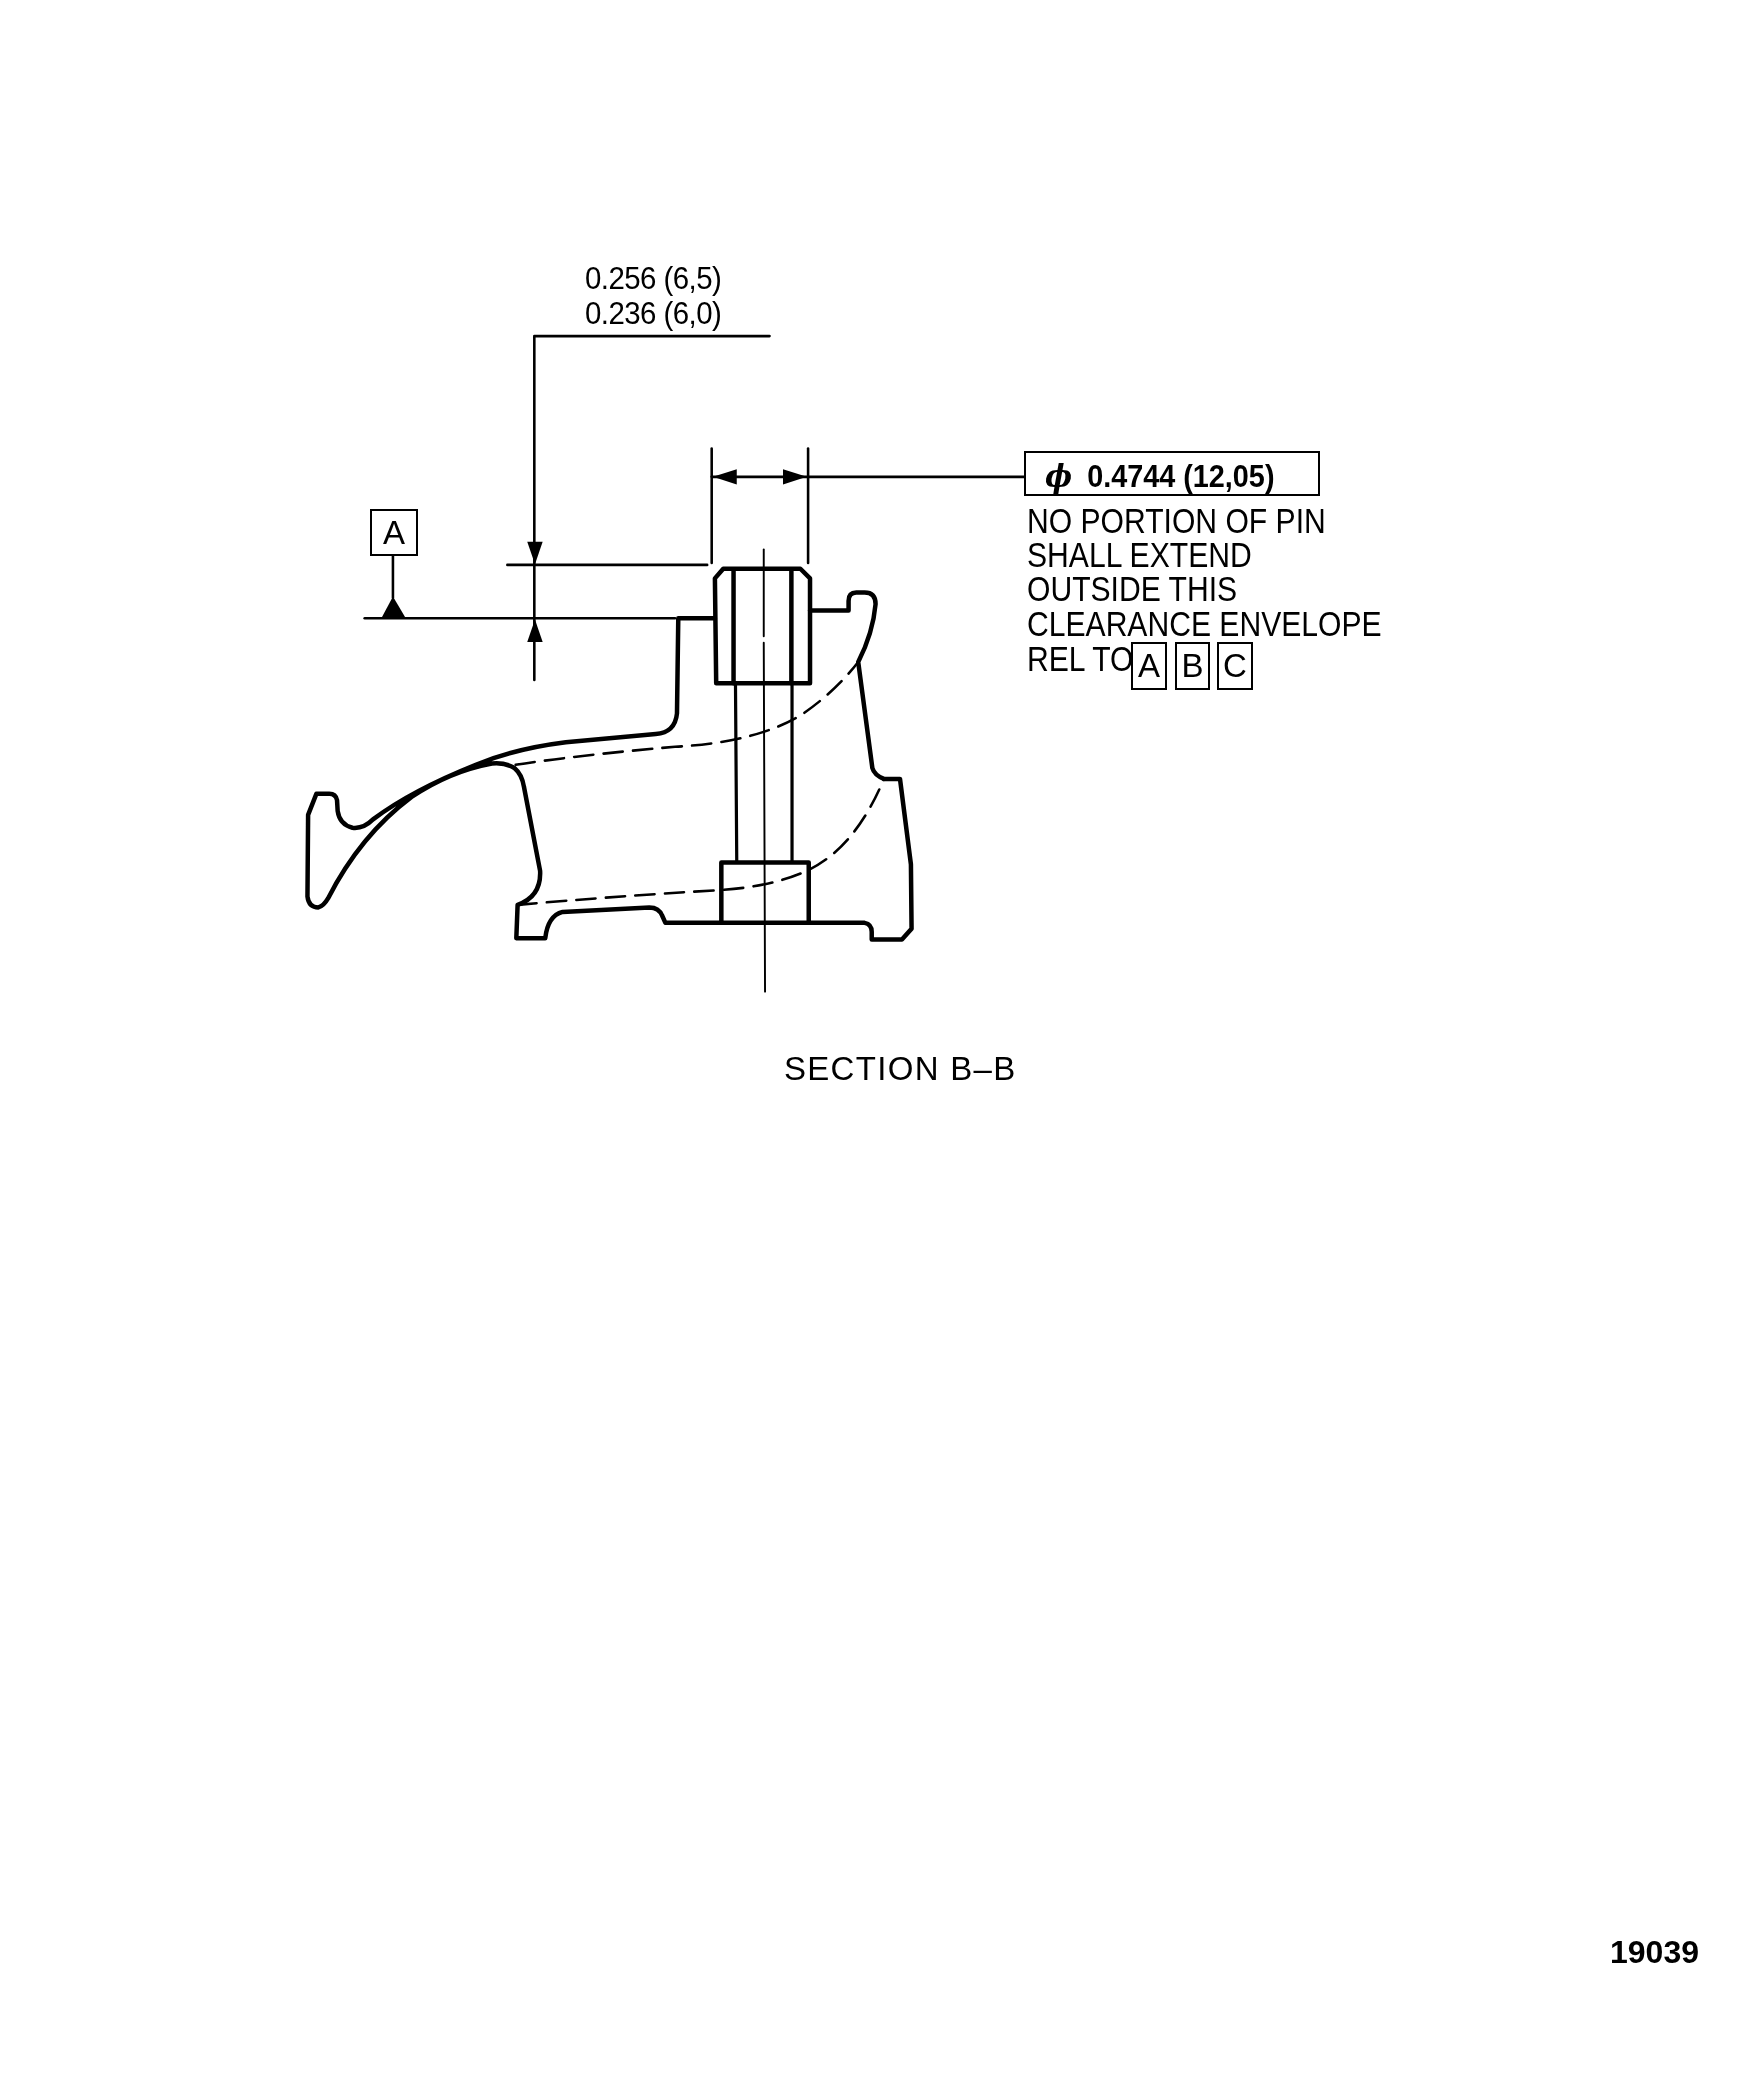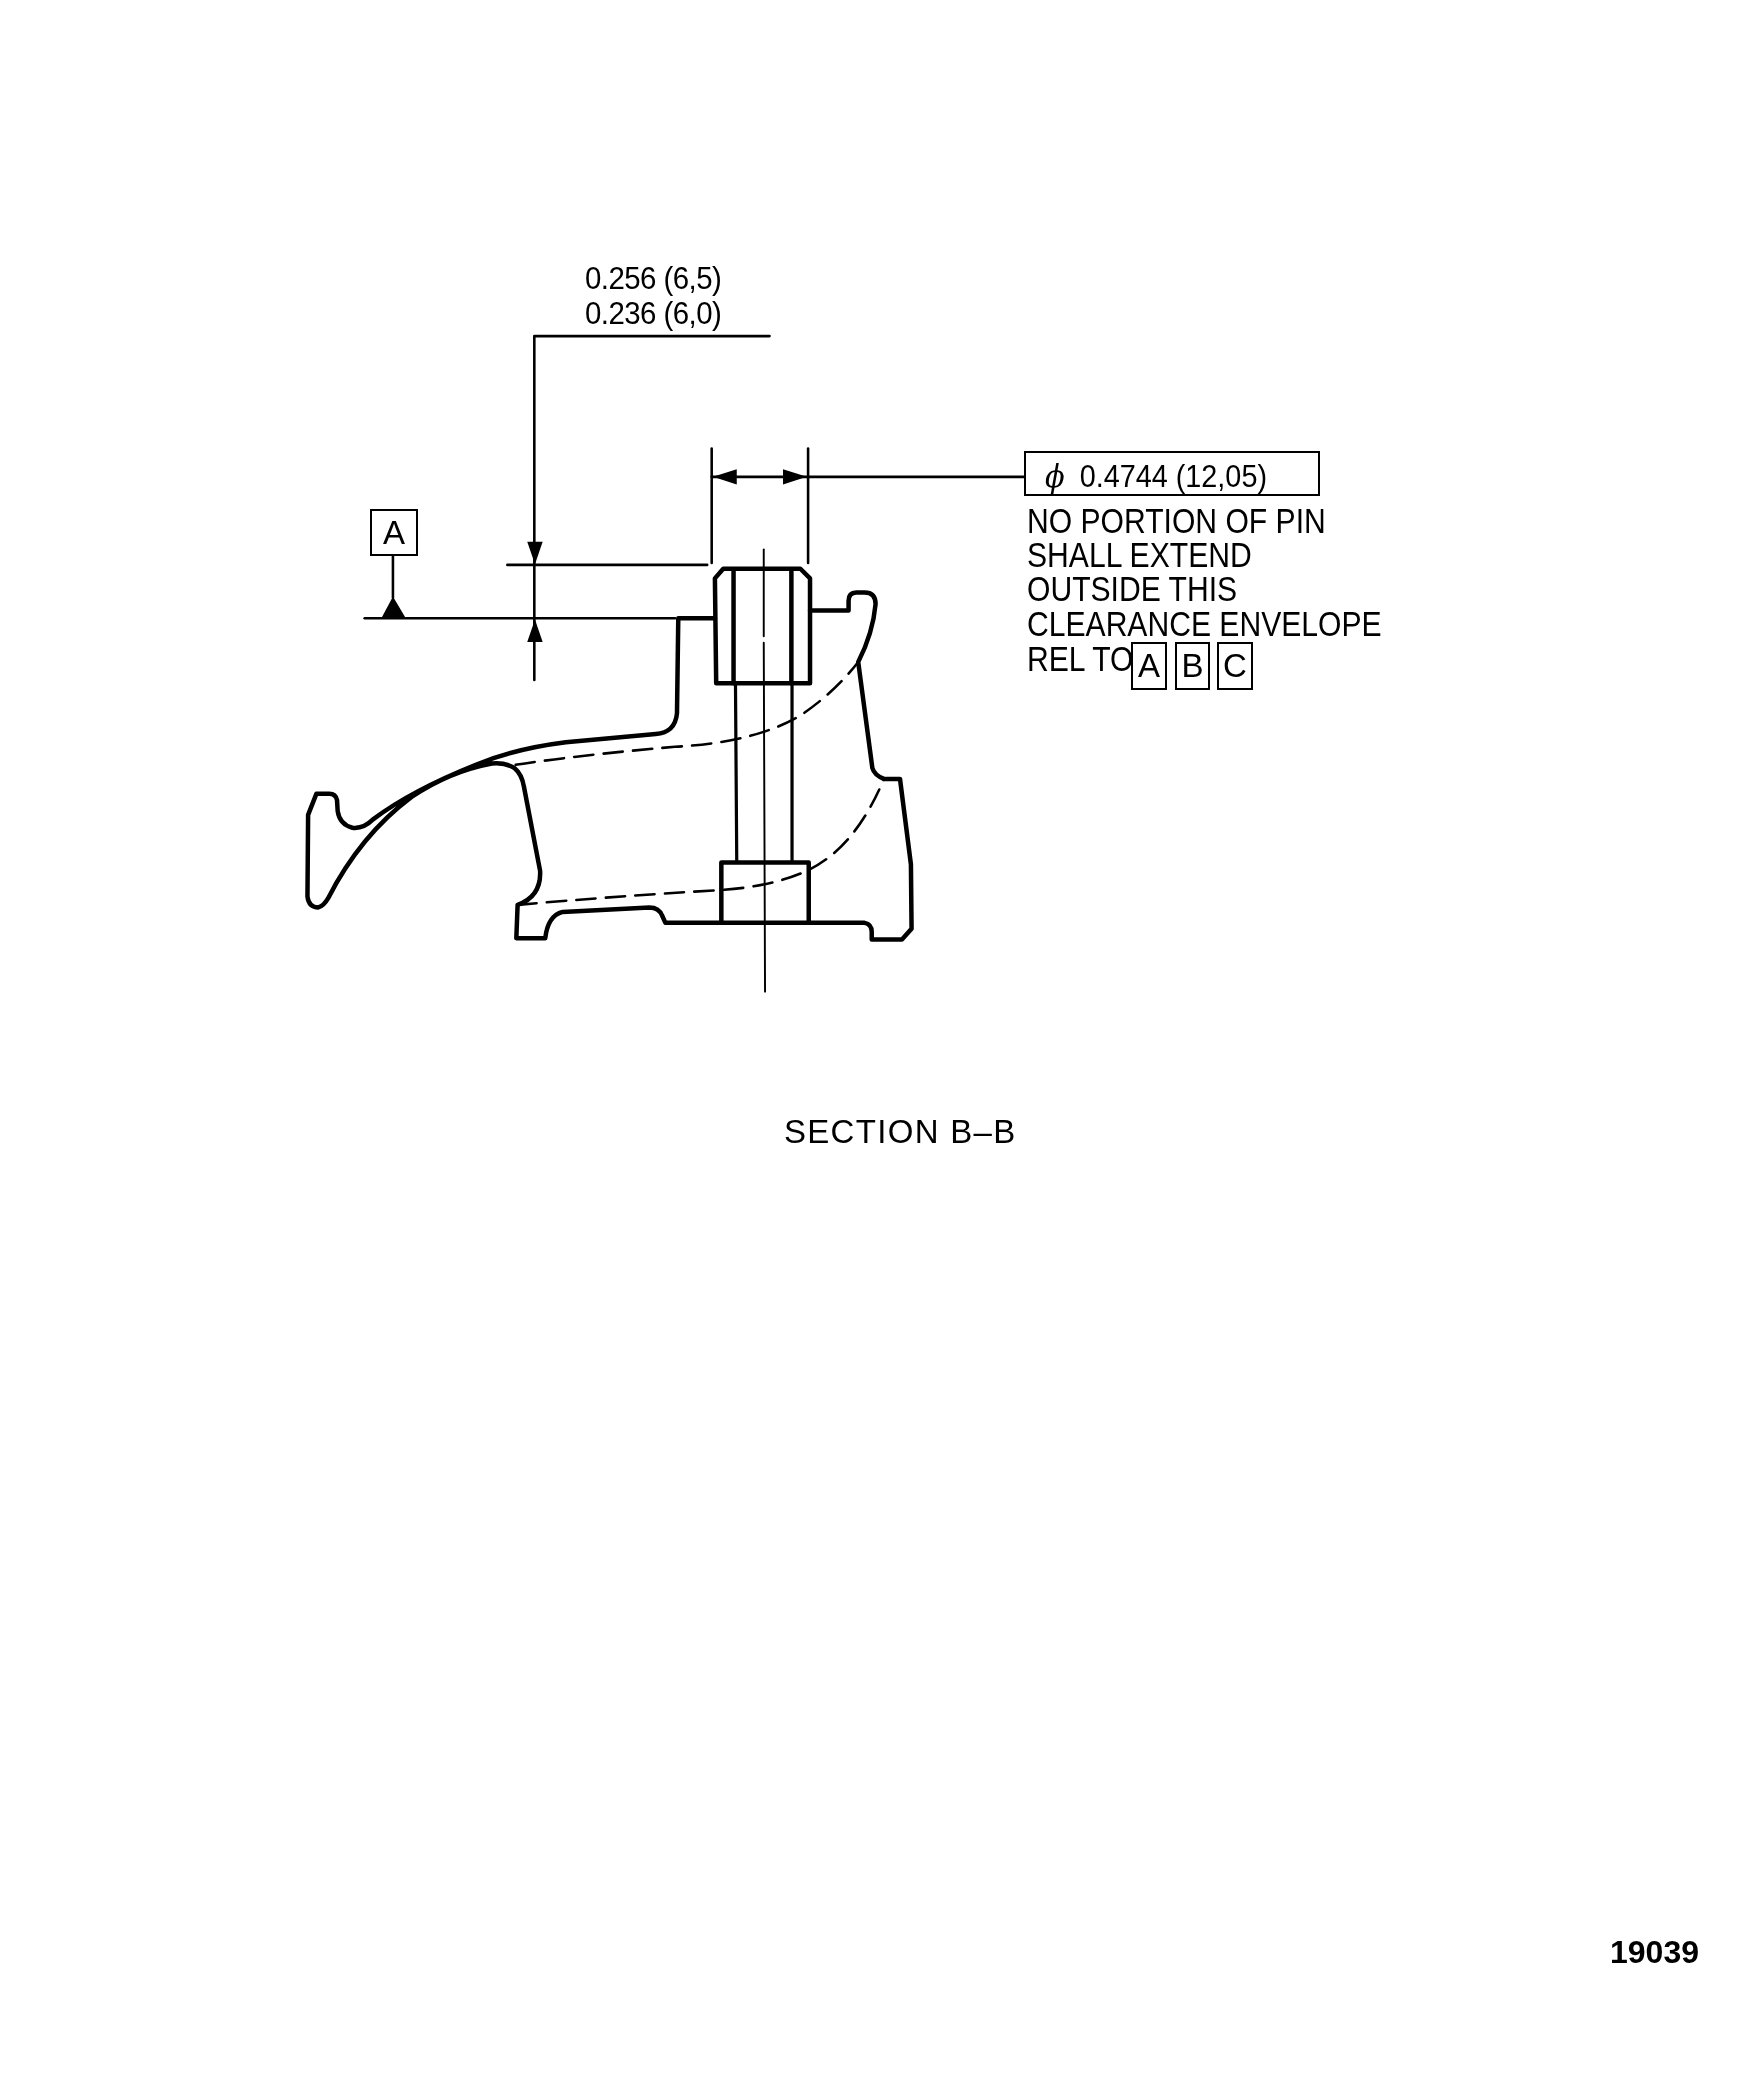--- a/index.html
+++ b/index.html
@@ -2,21 +2,21 @@
 <html style="font-size:10.3px"><head>
 <meta charset="utf-8">
 <style>
   html, body { margin: 0; padding: 0; background: #ffffff; }
   body { width: 1755px; height: 2097px; position: relative; overflow: hidden; }
   .page { position: absolute; left: 0; top: 0; width: 1755px; height: 1477px; background: #ffffff; }
   svg.drawing { position: absolute; left: 0; top: 0; width: 1755px; height: 2097px; }
   .txt { position: absolute; font-family: "Liberation Sans", "DejaVu Sans", sans-serif; color: #000; white-space: nowrap; line-height: 1; }
   .dim { font-size: 32px; letter-spacing: -0.6px; transform: scaleX(0.92); transform-origin: left top; }
   .note { font-size: 35px; transform: scaleX(0.86); transform-origin: left top; }
-  .fcf { position: absolute; left: 1024px; top: 451px; width: 296px; height: 45px; border: 2.6px solid #000; box-sizing: border-box; }
+  .fcf { position: absolute; left: 1024px; top: 451px; width: 296px; height: 45px; border: 2.6px solid #000; box-sizing: border-box; font-weight: bold; }
   .fcf-text { position: absolute; left: 19px; top: 3.9px; font-family: "Liberation Sans", sans-serif; font-size: 32px; white-space: nowrap; transform: scaleX(0.9); transform-origin: left top; }
   .fcf-sym { font-family: "DejaVu Serif", serif; font-style: italic; margin-right: 16.7px; }
   .datum-box { position: absolute; border: 2.6px solid #000; box-sizing: border-box; display: flex; align-items: center; justify-content: center; font-family: "Liberation Sans", sans-serif; font-size: 33px; }
   .section { font-size: 33px; letter-spacing: 1.3px; }
   .figno { font-size: 32px; font-weight: bold; text-align: right; }
 </style>
 </head>
 <body>
 
 <div class="page">
@@ -89,17 +89,17 @@
   <div class="txt note" style="left:1027px; top:503px;">NO PORTION OF PIN</div>
   <div class="txt note" style="left:1027px; top:537px;">SHALL EXTEND</div>
   <div class="txt note" style="left:1027px; top:571px;">OUTSIDE THIS</div>
   <div class="txt note" style="left:1027px; top:606px;">CLEARANCE ENVELOPE</div>
   <div class="txt note" style="left:1027px; top:641px;">REL TO</div>
 
   <div class="datum-box" style="left:1131px; top:642px; width:36px; height:48px;">A</div>
   <div class="datum-box" style="left:1175px; top:642px; width:35px; height:48px;">B</div>
   <div class="datum-box" style="left:1217px; top:642px; width:36px; height:48px;">C</div>
 
-  <div class="txt section" style="left:784px; top:1115px;">SECTION B–B</div>
+  <div class="txt section" style="left:784px; top:1052px;">SECTION B–B</div>
 
   <div class="txt figno" style="left:1610px; top:1936px;">19039</div>
 </div>
 
 
 </body></html>

